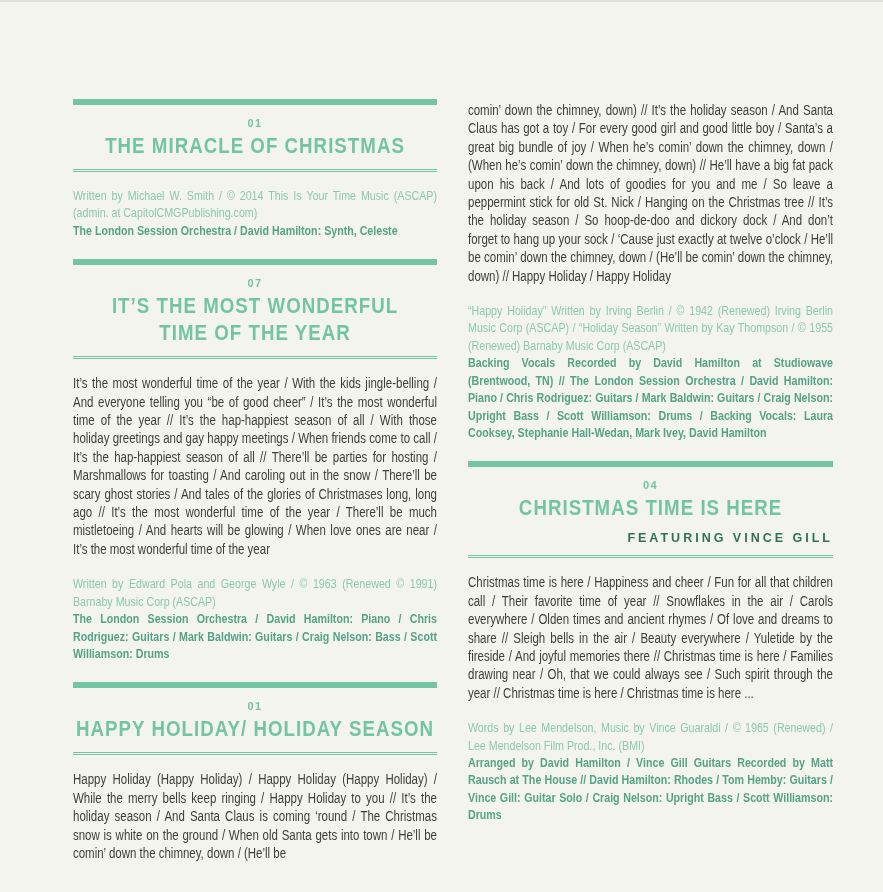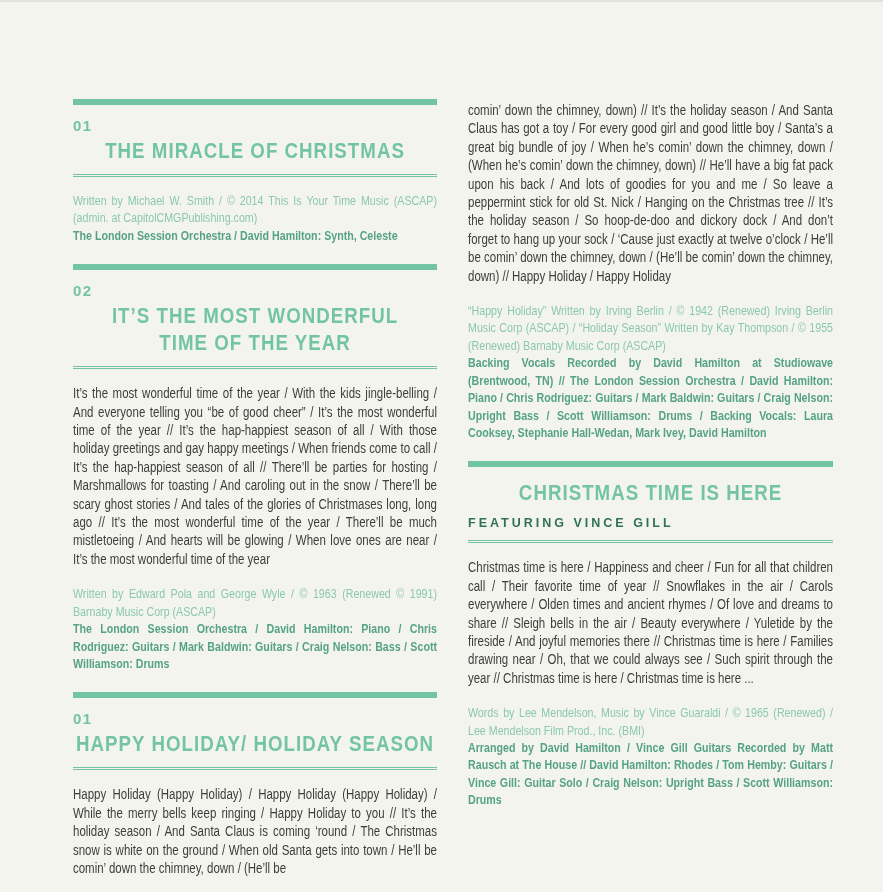--- a/index.html
+++ b/index.html
@@ -17,32 +17,32 @@
     background:var(--bg);
     font-family:"Liberation Sans", sans-serif;
   }
   .top-strip{height:2px;background:#e3e2da;}
   .page{display:flex;padding:51px 0 0 73px;gap:31px;}
   .col{width:364px;flex:0 0 364px;margin-top:46px;}
   .col.right{width:365px;flex:0 0 365px;}
 
   .bar{height:6px;background:var(--accent);margin:0 0 12px 0;}
   .tnum{
-    color:var(--accent);font-weight:bold;
-    font-size:15px;letter-spacing:1.5px;margin:0 0 3px 0;
+    text-align:center;color:var(--accent);font-weight:bold;
+    font-size:11px;letter-spacing:1.5px;margin:0 0 3px 0;
   }
   .ttitle{
     text-align:center;color:var(--accent);font-weight:bold;
     font-size:22px;line-height:27px;letter-spacing:1.2px;
     white-space:pre-line;
     width:117.6%;margin:0 0 10px -8.8%;
     transform:scaleX(0.85);transform-origin:50% 0;
   }
   .feat{
-    text-align:left;color:var(--feat);font-weight:bold;
+    text-align:right;color:var(--feat);font-weight:bold;
     font-size:12.5px;letter-spacing:3px;margin:1px 0 10px 0;
   }
   .dbl{
     height:3px;border-top:1px solid var(--accent);
     border-bottom:1px solid var(--accent);margin:0 0 15px 0;
   }
   .cx{
     width:121.95%;transform:scaleX(0.82);transform-origin:0 0;
   }
   .lyrics{
@@ -68,21 +68,21 @@
       <div class="bar"></div>
       <div class="tnum">01</div>
       <div class="ttitle">THE MIRACLE OF CHRISTMAS</div>
       <div class="dbl"></div>
       <p class="cred pub cx">Written by Michael W. Smith / © 2014 This Is Your Time Music (ASCAP) (admin. at CapitolCMGPublishing.com)</p>
       <p class="cred perf cx">The London Session Orchestra / David Hamilton: Synth, Celeste</p>
     </section>
 
     <section class="mt20">
       <div class="bar"></div>
-      <div class="tnum">02</div>
+      <div class="tnum">07</div>
       <div class="ttitle">IT’S THE MOST WONDERFUL
 TIME OF THE YEAR</div>
       <div class="dbl"></div>
       <p class="lyrics first cx">It’s the most wonderful time of the year / With the kids jingle-belling / And everyone telling you “be of good cheer” / It’s the most wonderful time of the year // It’s the hap-happiest season of all / With those holiday greetings and gay happy meetings / When friends come to call / It’s the hap-happiest season of all // There’ll be parties for hosting / Marshmallows for toasting / And caroling out in the snow / There’ll be scary ghost stories / And tales of the glories of Christmases long, long ago // It’s the most wonderful time of the year / There’ll be much mistletoeing / And hearts will be glowing / When love ones are near / It’s the most wonderful time of the year</p>
       <p class="cred pub cx">Written by Edward Pola and George Wyle / © 1963 (Renewed © 1991) Barnaby Music Corp (ASCAP)</p>
       <p class="cred perf cx">The London Session Orchestra / David Hamilton: Piano / Chris Rodriguez: Guitars / Mark Baldwin: Guitars / Craig Nelson: Bass / Scott Williamson: Drums</p>
     </section>
 
     <section class="mt20">
       <div class="bar"></div>
@@ -97,20 +97,21 @@
   <div class="col right">
 
     <section>
       <p class="lyrics first cx" style="margin-top:2px;">comin’ down the chimney, down) // It’s the holiday season / And Santa Claus has got a toy / For every good girl and good little boy / Santa’s a great big bundle of joy / When he’s comin’ down the chimney, down / (When he’s comin’ down the chimney, down) // He’ll have a big fat pack upon his back / And lots of goodies for you and me / So leave a peppermint stick for old St. Nick / Hanging on the Christmas tree // It’s the holiday season / So hoop-de-doo and dickory dock / And don’t forget to hang up your sock / ‘Cause just exactly at twelve o’clock / He’ll be comin’ down the chimney, down / (He’ll be comin’ down the chimney, down) // Happy Holiday / Happy Holiday</p>
       <p class="cred pub cx">“Happy Holiday” Written by Irving Berlin / © 1942 (Renewed) Irving Berlin Music Corp (ASCAP) / “Holiday Season” Written by Kay Thompson / © 1955 (Renewed) Barnaby Music Corp (ASCAP)</p>
       <p class="cred perf cx">Backing Vocals Recorded by David Hamilton at Studiowave (Brentwood, TN) // The London Session Orchestra / David Hamilton: Piano / Chris Rodriguez: Guitars / Mark Baldwin: Guitars / Craig Nelson: Upright Bass / Scott Williamson: Drums / Backing Vocals: Laura Cooksey, Stephanie Hall-Wedan, Mark Ivey, David Hamilton</p>
     </section>
 
     <section class="mt20">
       <div class="bar"></div>
+      <div class="tnum">04</div>
       <div class="ttitle">CHRISTMAS TIME IS HERE</div>
       <div class="feat">FEATURING VINCE GILL</div>
       <div class="dbl"></div>
       <p class="lyrics first cx">Christmas time is here / Happiness and cheer / Fun for all that children call / Their favorite time of year // Snowflakes in the air / Carols everywhere / Olden times and ancient rhymes / Of love and dreams to share // Sleigh bells in the air / Beauty everywhere / Yuletide by the fireside / And joyful memories there // Christmas time is here / Families drawing near / Oh, that we could always see / Such spirit through the year // Christmas time is here / Christmas time is here ...</p>
       <p class="cred pub cx">Words by Lee Mendelson, Music by Vince Guaraldi / © 1965 (Renewed) / Lee Mendelson Film Prod., Inc. (BMI)</p>
       <p class="cred perf cx">Arranged by David Hamilton / Vince Gill Guitars Recorded by Matt Rausch at The House // David Hamilton: Rhodes / Tom Hemby: Guitars / Vince Gill: Guitar Solo / Craig Nelson: Upright Bass / Scott Williamson: Drums</p>
     </section>
 
   </div>
 

